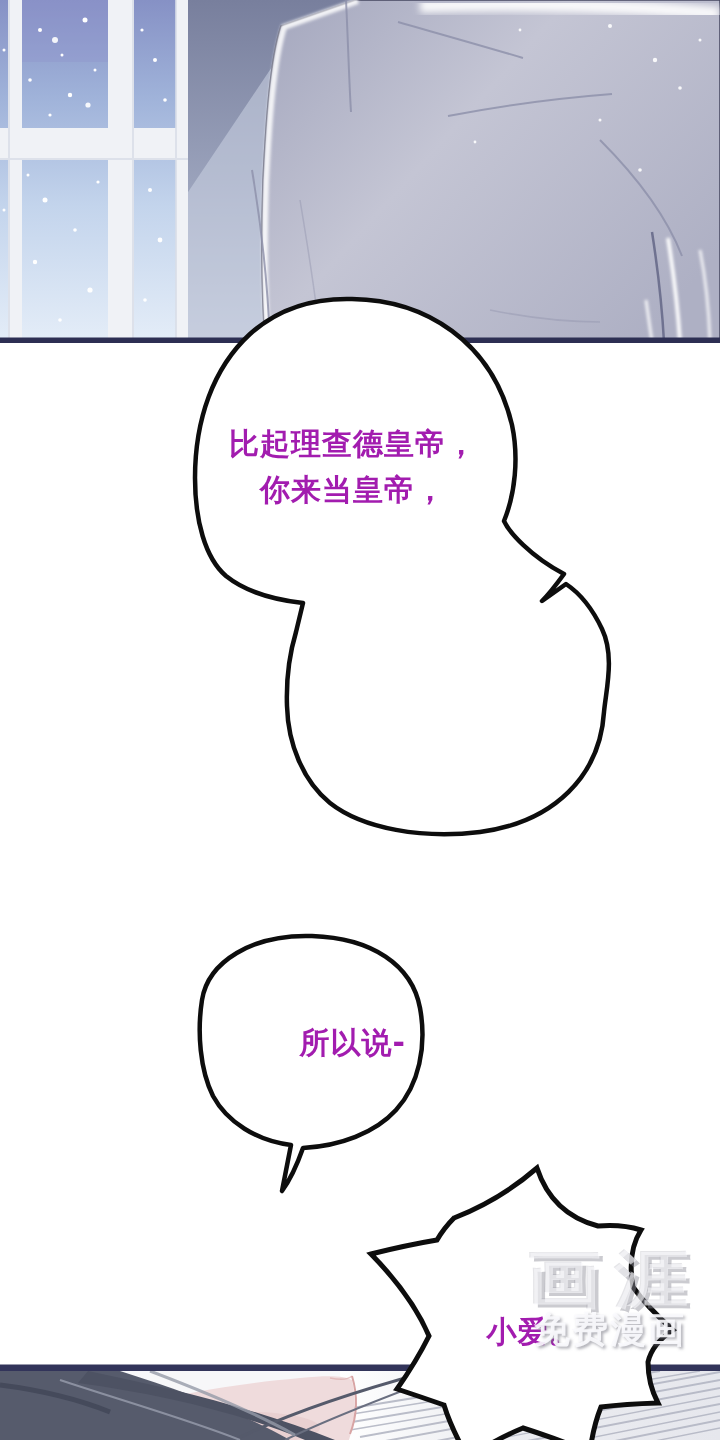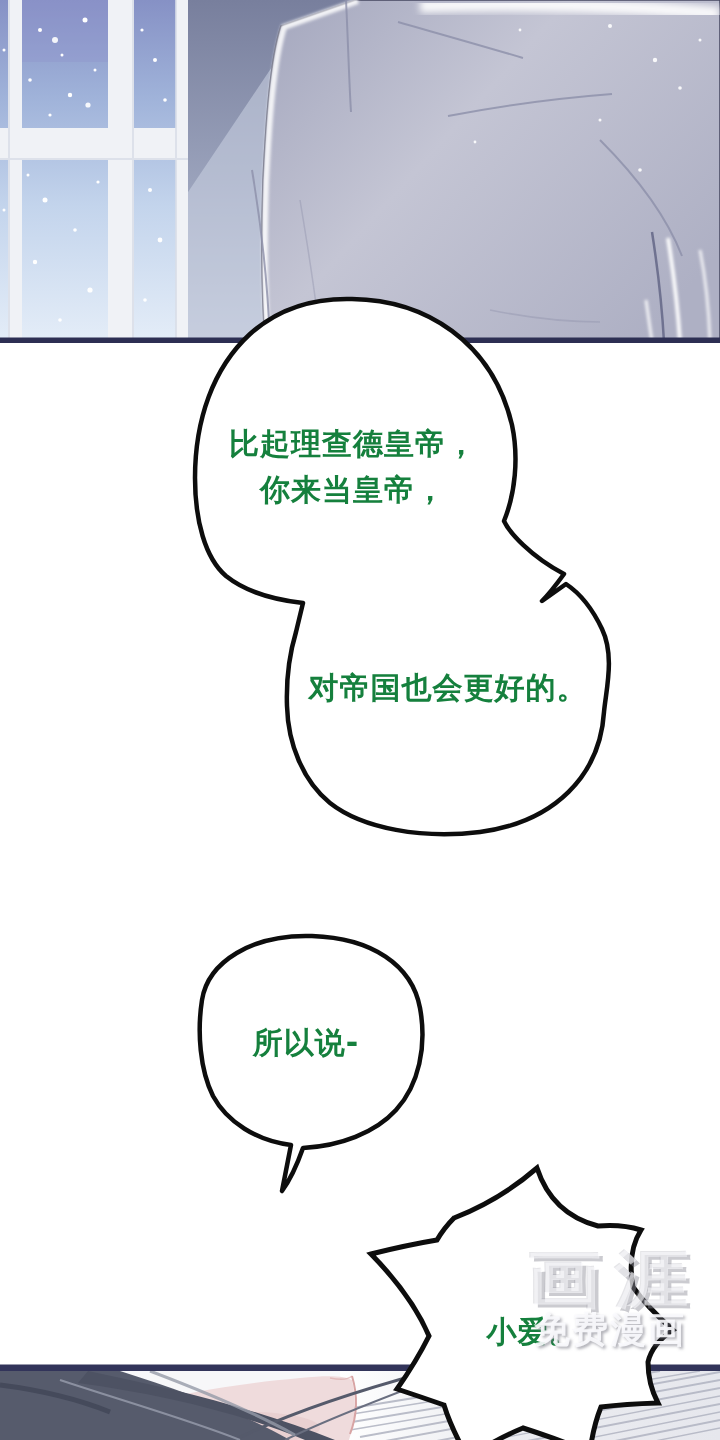--- a/index.html
+++ b/index.html
@@ -2,26 +2,26 @@
 <html><head>
 <meta charset="utf-8">
 <style>
   html,body{margin:0;padding:0;background:#ffffff;}
   .page{
     position:relative;width:720px;height:1440px;overflow:hidden;background:#ffffff;
     font-family:"DejaVu Sans","Liberation Sans",sans-serif;
   }
   .art{position:absolute;left:0;top:0;width:720px;height:1440px;display:block;}
   .btxt{
-    position:absolute;color:#15803d;font-weight:700;font-size:30px;
+    position:absolute;color:#a21caf;font-weight:700;font-size:30px;
     letter-spacing:1px;text-align:center;line-height:46px;white-space:nowrap;
   }
   .bubble1-text{left:198px;top:421px;width:310px;}
   .bubble2-text{left:288px;top:671px;width:320px;line-height:34px;}
-  .bubble3-text{left:206px;top:1026px;width:200px;line-height:34px;}
+  .bubble3-text{left:206px;top:1026px;width:200px;line-height:34px;text-align:right;}
   .burst-text{left:453px;top:1302px;width:160px;line-height:36px;margin-top:12px;}
   .watermark-logo{
     position:absolute;left:528px;top:1248px;width:220px;
     font-size:62px;font-weight:800;letter-spacing:12px;line-height:64px;
     color:rgba(248,248,252,0.62);
     text-shadow:3px 3px 0 rgba(140,140,150,0.45), -1px -1px 0 rgba(180,180,190,0.35);
     transform:scaleX(1.18);transform-origin:left top;white-space:nowrap;
   }
   .watermark-tagline{
     position:absolute;left:534px;top:1310px;width:200px;
@@ -235,21 +235,20 @@
              Q 407,1245 437,1240
              Q 444,1228 454,1218
              Q 500,1200 537,1168 Z" fill="#ffffff" stroke="#0d0d0d" stroke-width="5" stroke-linejoin="miter" stroke-miterlimit="6"></path>
   </svg>
 
   <div class="btxt bubble1-text">
     <div>比起理查德皇帝，</div>
     <div>你来当皇帝，</div>
   </div>
 
-  <div class="btxt bubble2-text">对帝国也会更好的。</div>
 
   <div class="btxt bubble3-text">所以说-</div>
 
   <div class="btxt burst-text">小爱。</div>
 
   <div class="watermark-logo">画涯</div>
   <div class="watermark-tagline">免费漫画</div>
 
 </div>
 

